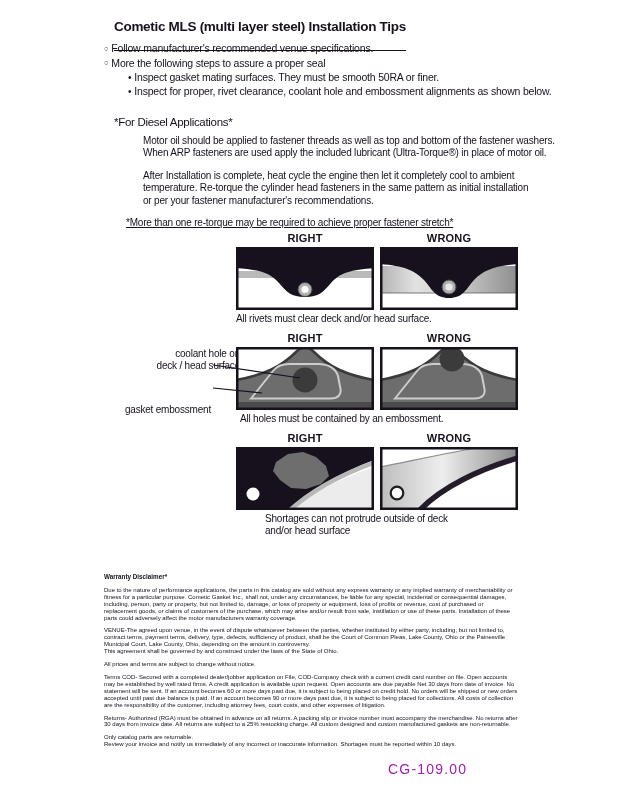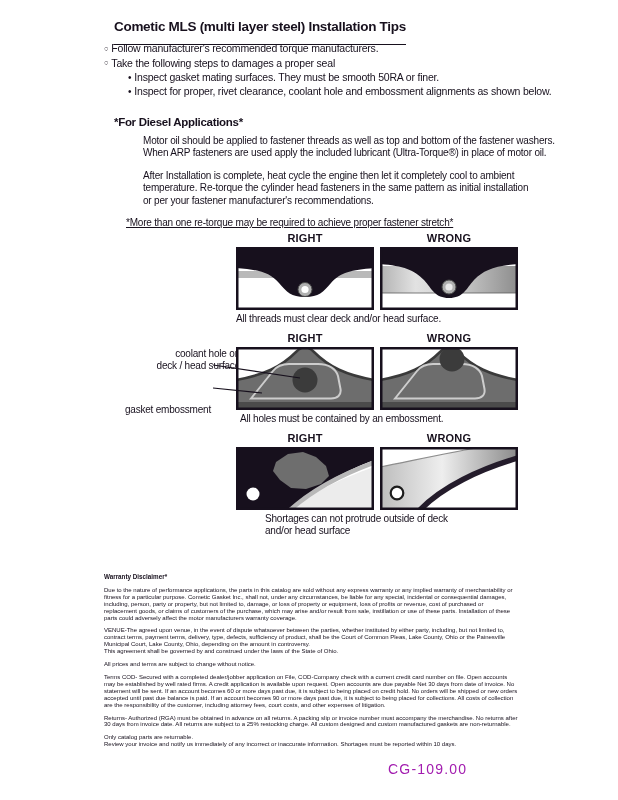--- a/index.html
+++ b/index.html
@@ -5,28 +5,28 @@
   html,body{margin:0;padding:0;background:#e8e8e8;}
   .page{
     position:relative;width:618px;height:800px;background:#ffffff;
     font-family:"Liberation Sans","DejaVu Sans",sans-serif;color:#17101d;
     overflow:hidden;letter-spacing:-0.2px;
   }
   .pre{white-space:pre-line;margin-left:29px;}
   .abs{position:absolute;}
   .title{
     left:114px;top:19px;font-size:13.5px;font-weight:bold;
-    border-bottom:1.5px solid #17101d;padding-bottom:10px;letter-spacing:-0.3px;
+    border-bottom:1.5px solid #17101d;padding-bottom:16px;letter-spacing:-0.3px;
   }
   .bullets{left:104px;top:42px;font-size:10.5px;line-height:13.5px;width:470px;}
   .b-row{display:block;}
   .b-mk{font-size:7.5px;position:relative;top:-1.5px;margin-right:3px;}
   .sb-row{padding-left:24px;}
   .sb-mk{font-size:10px;margin-right:3px;}
-  .dhead{left:114px;top:116px;font-size:11.5px;font-weight:bold;letter-spacing:-0.3px;}
+  .dhead{left:114px;top:116px;font-size:11.5px;font-weight:normal;letter-spacing:-0.3px;}
   .para{left:114px;top:0;font-size:10px;line-height:12.4px;width:500px;}
   .p1{top:135px;}
   .p2{top:170px;}
   .note{left:126px;top:217px;font-size:10px;width:500px;text-decoration:underline;}
   .fig-label{top:0;width:138px;text-align:center;font-size:11px;font-weight:bold;letter-spacing:0.2px;}
   .panel{width:138px;height:63px;}
   .panel svg{display:block;}
   .caption{font-size:10px;line-height:12.4px;color:#17101d;}
   .callout{font-size:10px;line-height:11.5px;text-align:right;width:111px;left:100px;}
   .overlay{left:205px;top:355px;z-index:5;}
@@ -37,22 +37,22 @@
   .footer-code{left:388px;top:761px;font-size:14px;letter-spacing:1.2px;color:#a21caf;}
 </style>
 </head>
 <body>
 
 <div class="page">
 
   <div class="abs title">Cometic MLS (multi layer steel) Installation Tips</div>
 
   <div class="abs bullets">
-    <div class="b-row"><span class="b-mk">○</span><span>Follow manufacturer's recommended torque manufacturers.</span></div>
-    <div class="b-row"><span class="b-mk">○</span><span>Take the following steps to damages a proper seal</span></div>
+    <div class="b-row"><span class="b-mk">○</span><span>Follow manufacturer's recommended venue specifications.</span></div>
+    <div class="b-row"><span class="b-mk">○</span><span>More the following steps to assure a proper seal</span></div>
     <div class="b-row sb-row"><span class="sb-mk">•</span><span>Inspect gasket mating surfaces.  They must be smooth 50RA or finer.</span></div>
     <div class="b-row sb-row"><span class="sb-mk">•</span><span>Inspect for proper, rivet clearance, coolant hole and embossment alignments as shown below.</span></div>
   </div>
 
   <div class="abs dhead">*For Diesel Applications*</div>
   <div class="abs para p1 pre">Motor oil should be applied to fastener threads as well as top and bottom of the fastener washers.
 When ARP fasteners are used apply the included lubricant (Ultra-Torque®) in place of motor oil.</div>
   <div class="abs para p2 pre">After Installation is complete, heat cycle the engine then let it completely cool to ambient
 temperature. Re-torque the cylinder head fasteners in the same pattern as initial installation
 or per your fastener manufacturer's recommendations.</div>
@@ -83,21 +83,21 @@
       </defs>
       <rect width="138" height="63" fill="#ffffff"></rect>
       <rect x="2" y="19" width="134" height="27" fill="url(#gw1)"></rect>
       <line x1="2" y1="46" x2="136" y2="46" stroke="#5a5a5a" stroke-width="0.8"></line>
       <path d="M0,0 H138 V17 C114,19 104,23 94,33 C86,42 83,51 69,51 C55,51 52,42 44,33 C34,23 24,19 0,17 Z" fill="#17101d"></path>
       <circle cx="69" cy="40" r="7" fill="#b0b0b0" stroke="#4a4a4a" stroke-width="1"></circle>
       <circle cx="69" cy="40" r="3.6" fill="#e9e9e9"></circle>
       <rect x="1.25" y="1.25" width="135.5" height="60.5" fill="none" stroke="#17101d" stroke-width="2.5"></rect>
     </svg>
   </div>
-  <div class="abs caption" style="left:236px;top:313px;">All threads must clear deck and/or head surface.</div>
+  <div class="abs caption" style="left:236px;top:313px;">All rivets must clear deck and/or head surface.</div>
 
   <div class="abs fig-label" style="left:236px;top:332px;">RIGHT</div>
   <div class="abs fig-label" style="left:380px;top:332px;">WRONG</div>
 
   <div class="abs callout pre" style="top:348px;">coolant hole on
 deck / head surface</div>
   <div class="abs callout" style="top:404px;">gasket embossment</div>
   <svg class="abs overlay" width="105" height="45">
     <line x1="8" y1="10" x2="95" y2="23" stroke="#17101d" stroke-width="1.2"></line>
     <line x1="8" y1="33" x2="57" y2="38" stroke="#17101d" stroke-width="1.2"></line>

